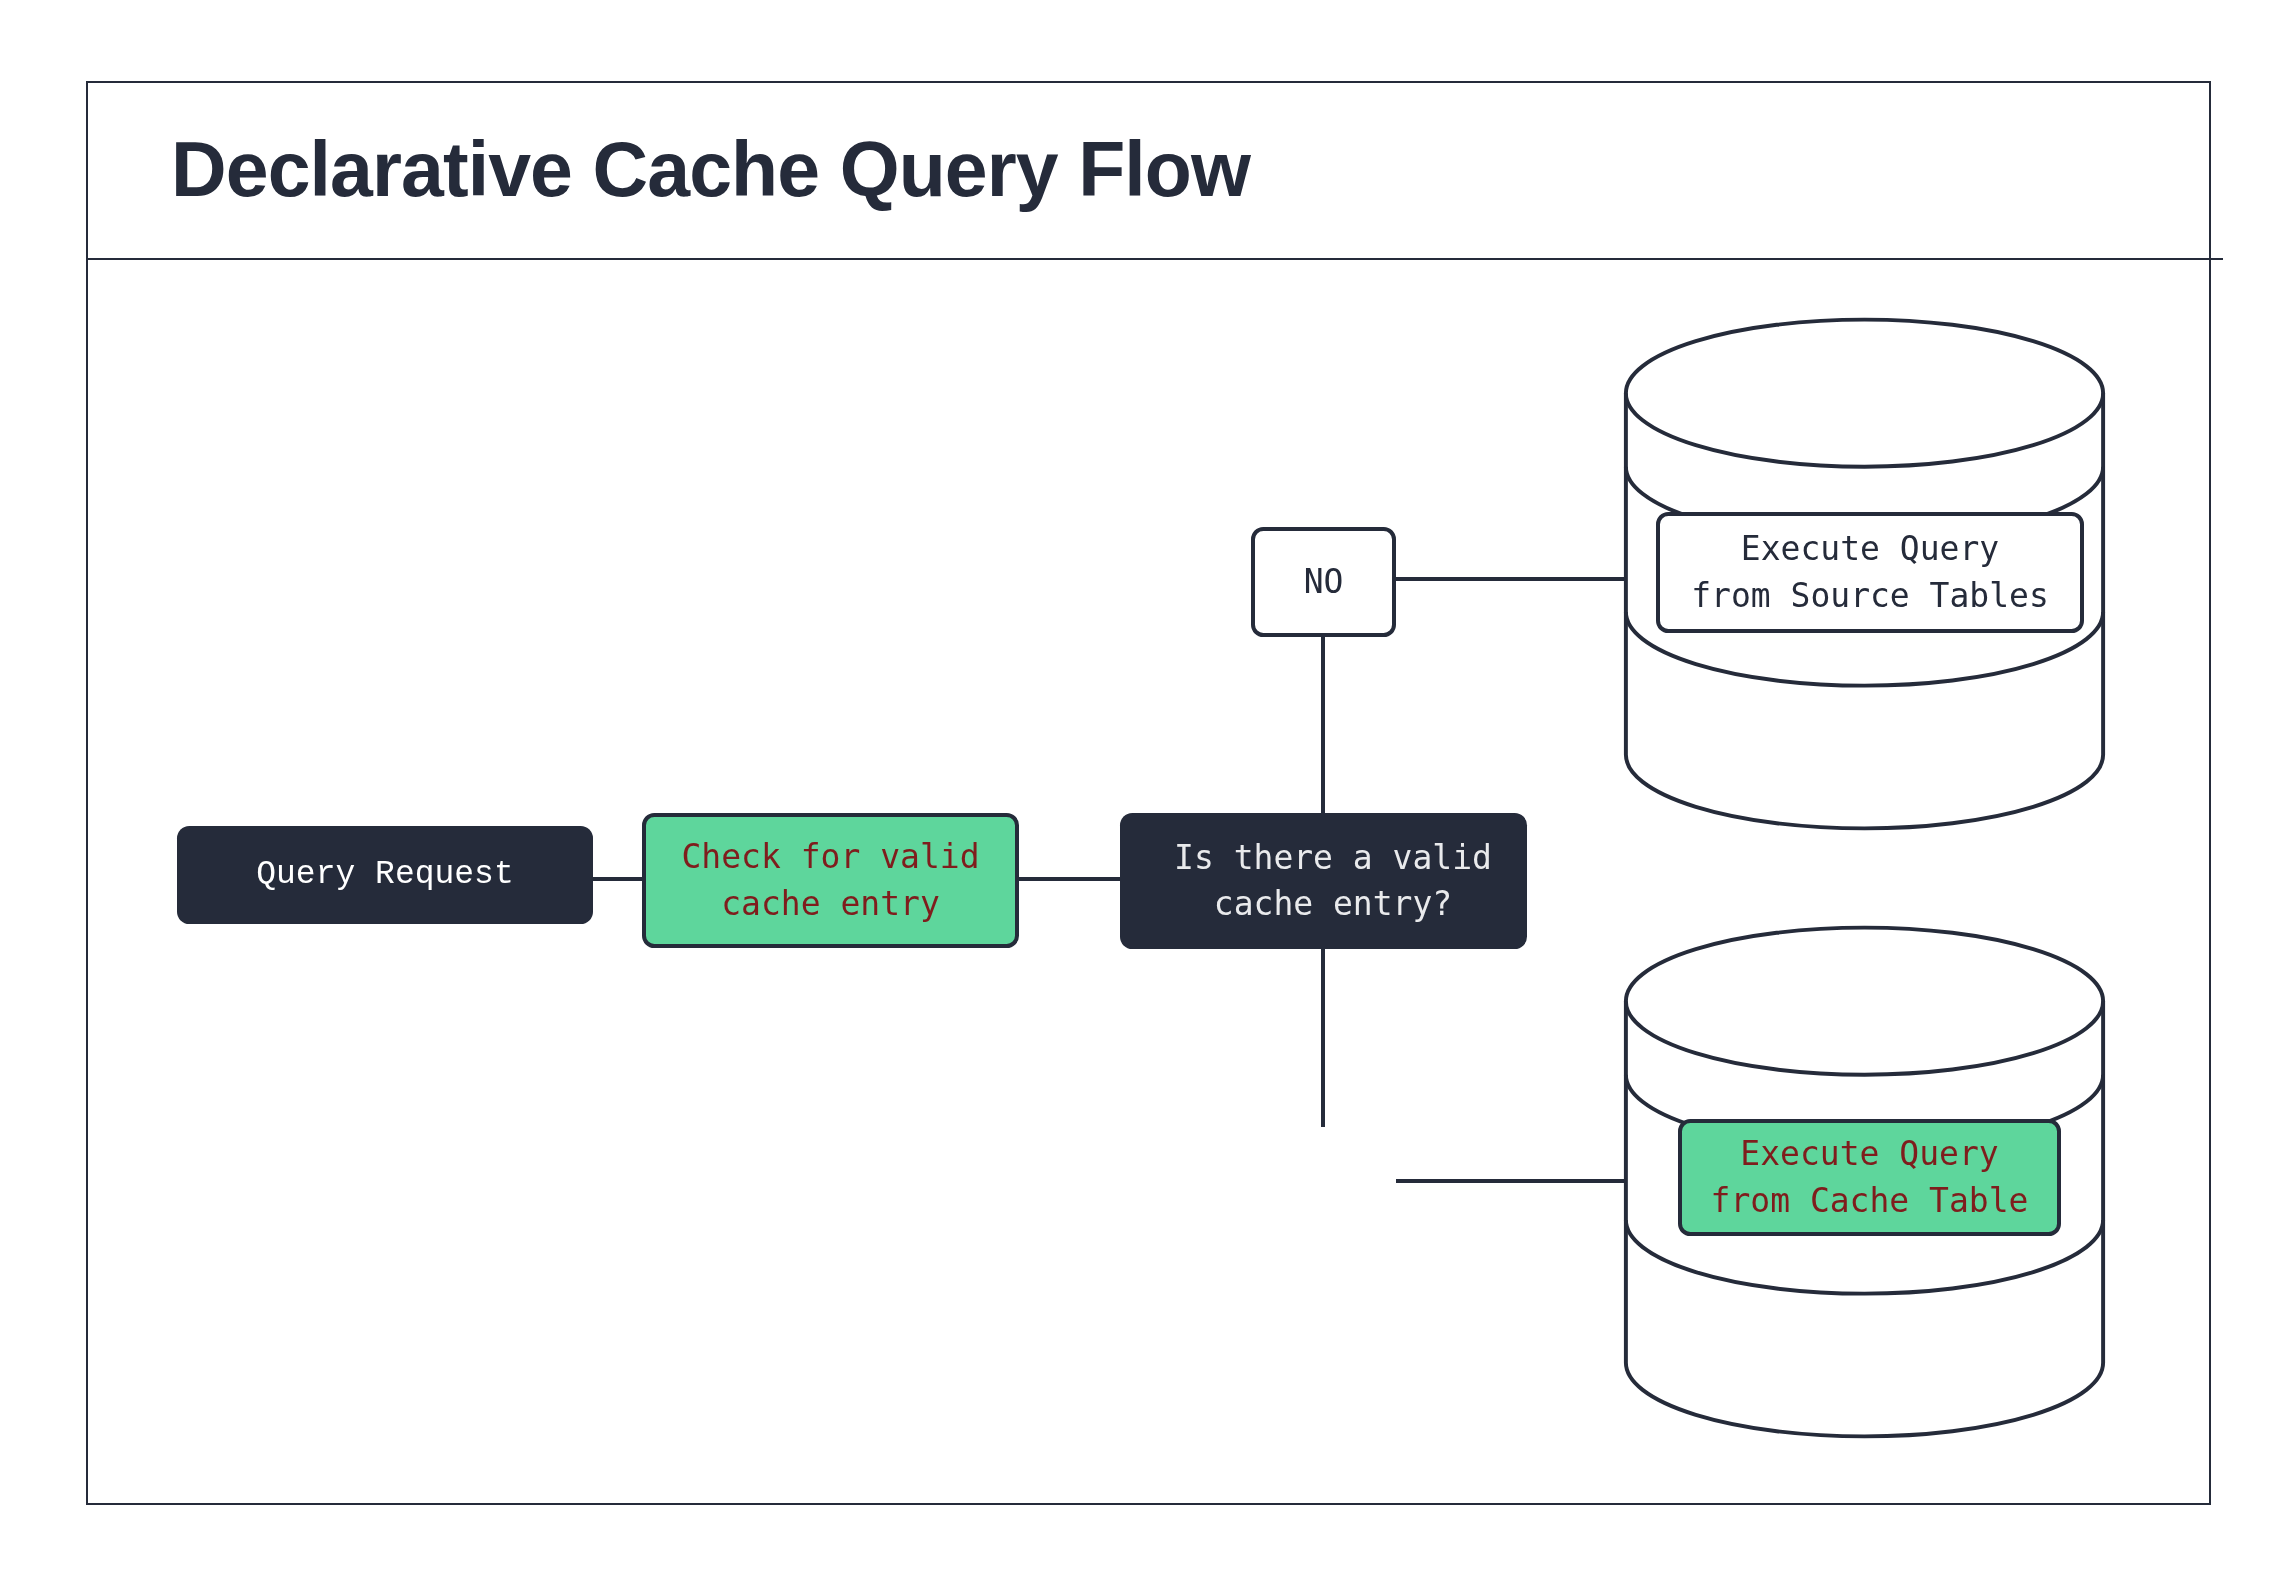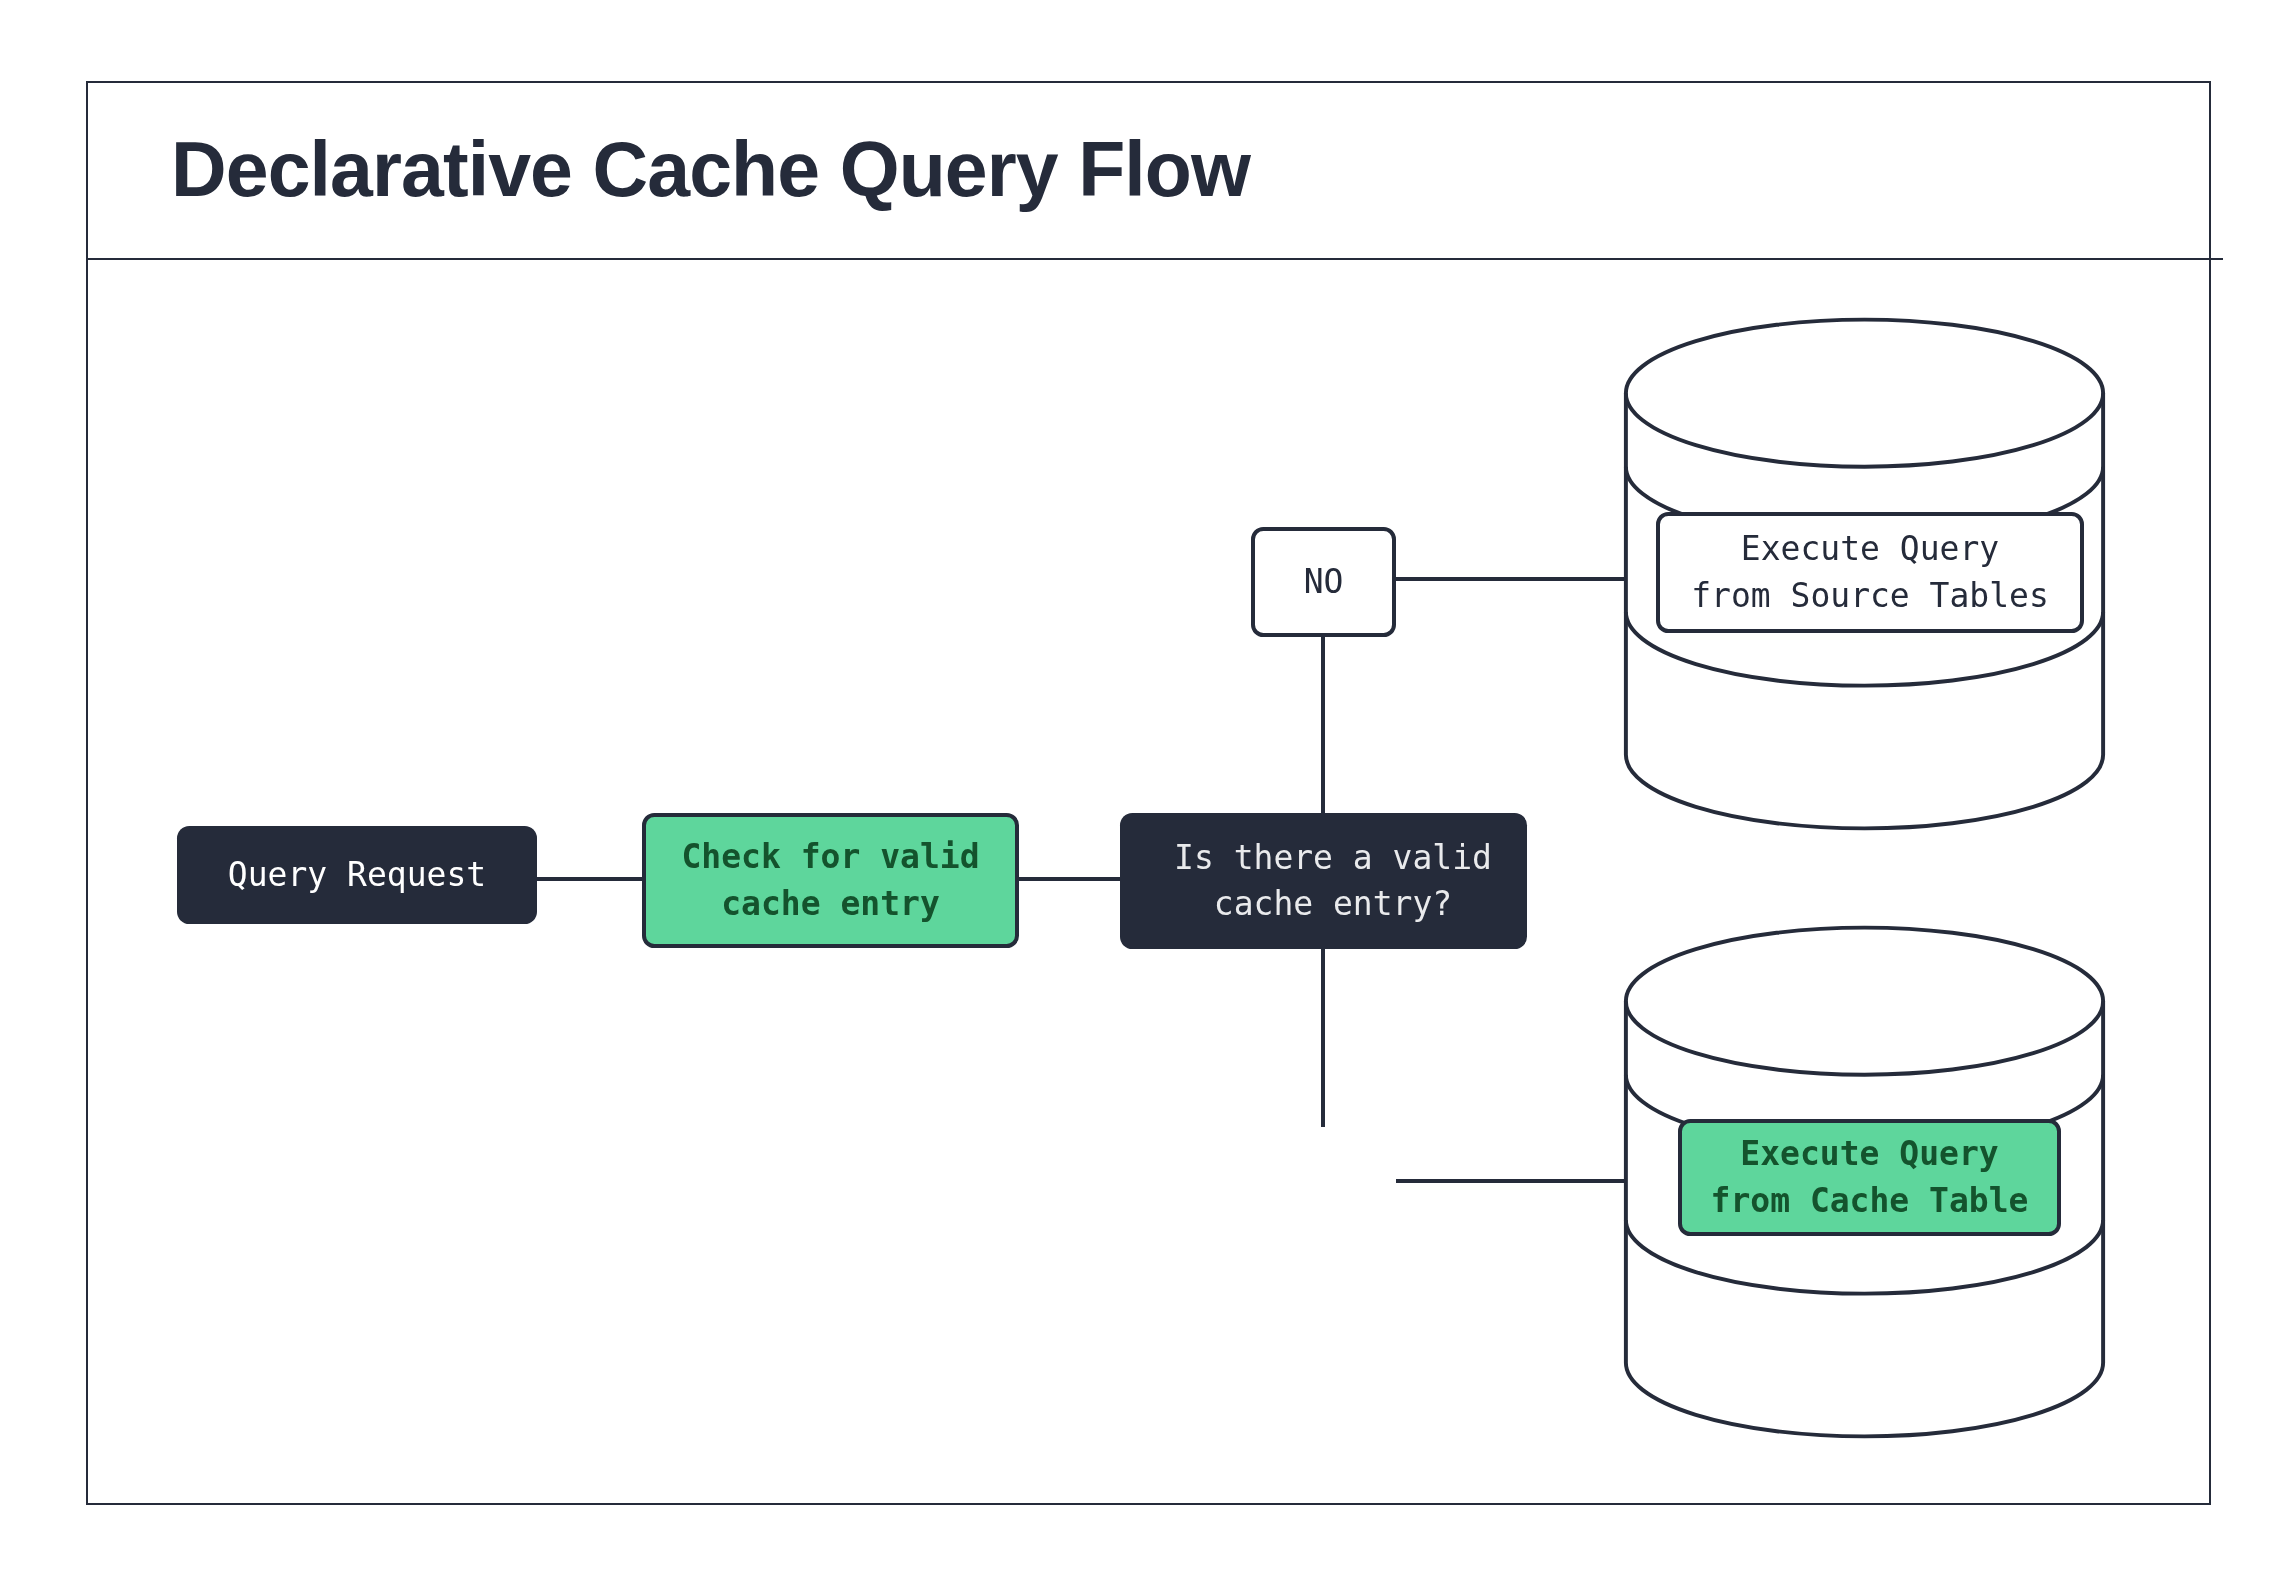--- a/index.html
+++ b/index.html
@@ -52,21 +52,21 @@
     text-align: center;
     box-sizing: border-box;
     border-radius: 12.3px;
     font-size: 33px;
     line-height: 1.4;
     white-space: pre-line;
     letter-spacing: 0px;
   }
   .node-dark  { background: #252B3A; color: #ffffff; }
   .node-dark2 { background: #252B3A; color: #E9EAEC; }
-  .node-green { background: #5ED69C; color: #14532d; border: 4.4px solid #252B3A; font-weight: bold; }
+  .node-green { background: #5ED69C; color: #7f1d1d; border: 4.4px solid #252B3A; }
   .node-white { background: #ffffff; color: #252B3A; border: 4.4px solid #252B3A; }
 
   
   .conn { background: #252B3A; }
 
   .cyl { display: block; }
 </style>
 </head>
 <body>
 
@@ -92,21 +92,21 @@
     <path d="M 3 337 A 272.5 84 0 0 0 548 337" fill="none" stroke="#252B3A" stroke-width="4.5"></path>
   </svg>
 
   <svg class="abs cyl" style="left:1623px; top:925px;" width="483" height="514" viewBox="0 0 551 587">
     <path d="M 3 87 A 272.5 84 0 0 1 548 87 L 548 500 A 272.5 84 0 0 1 3 500 Z" fill="#ffffff" stroke="#252B3A" stroke-width="4.5"></path>
     <path d="M 3 87 A 272.5 84 0 0 0 548 87" fill="none" stroke="#252B3A" stroke-width="4.5"></path>
     <path d="M 3 171 A 272.5 84 0 0 0 548 171" fill="none" stroke="#252B3A" stroke-width="4.5"></path>
     <path d="M 3 337 A 272.5 84 0 0 0 548 337" fill="none" stroke="#252B3A" stroke-width="4.5"></path>
   </svg>
 
-  <div class="abs node node-dark" style="left:177px; top:826px; width:360px; height:98px;">Query Request</div>
+  <div class="abs node node-dark" style="left:177px; top:826px; width:416px; height:98px;font-family:Liberation Mono, monospace;">Query Request</div>
 
   <div class="abs node node-green" style="left:642px; top:813px; width:377px; height:135px;">Check for valid
 cache entry</div>
 
   <div class="abs node node-dark2" style="left:1120px; top:813px; width:407px; height:136px;padding-left:19px;">Is there a valid
 cache entry?</div>
 
   <div class="abs node node-white" style="left:1251px; top:527px; width:145px; height:110px;text-align:right;">NO</div>
 
 

